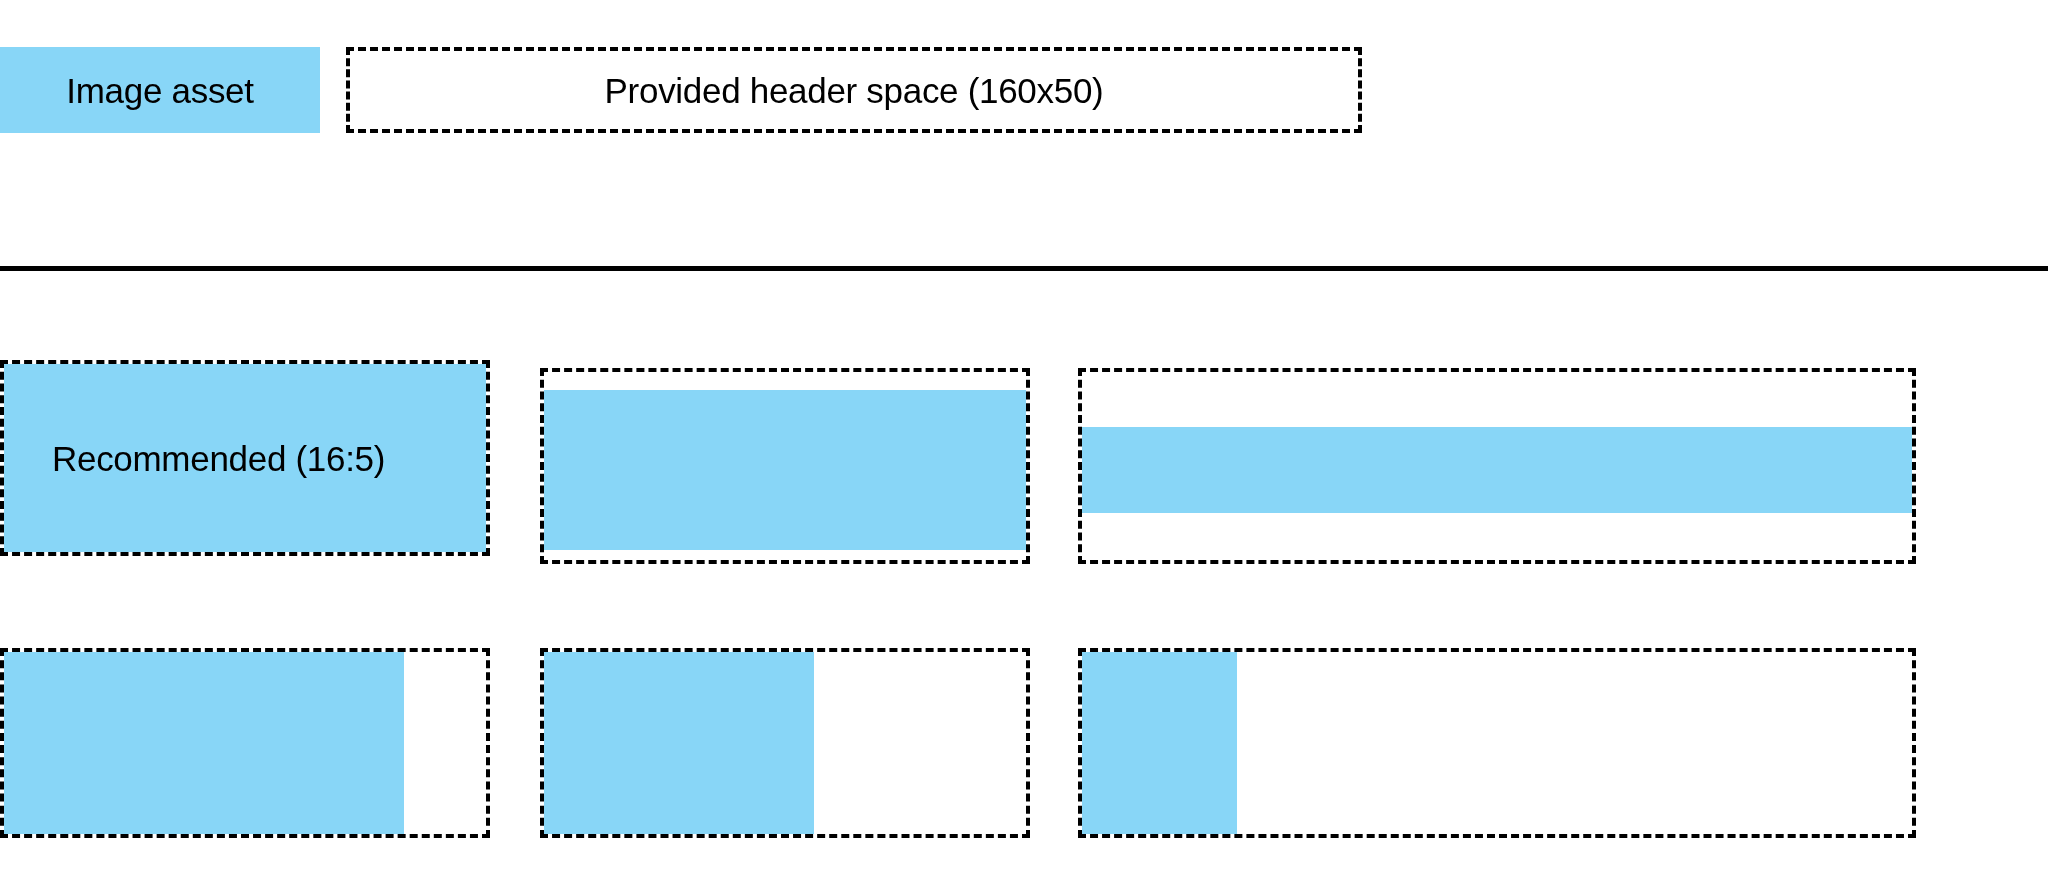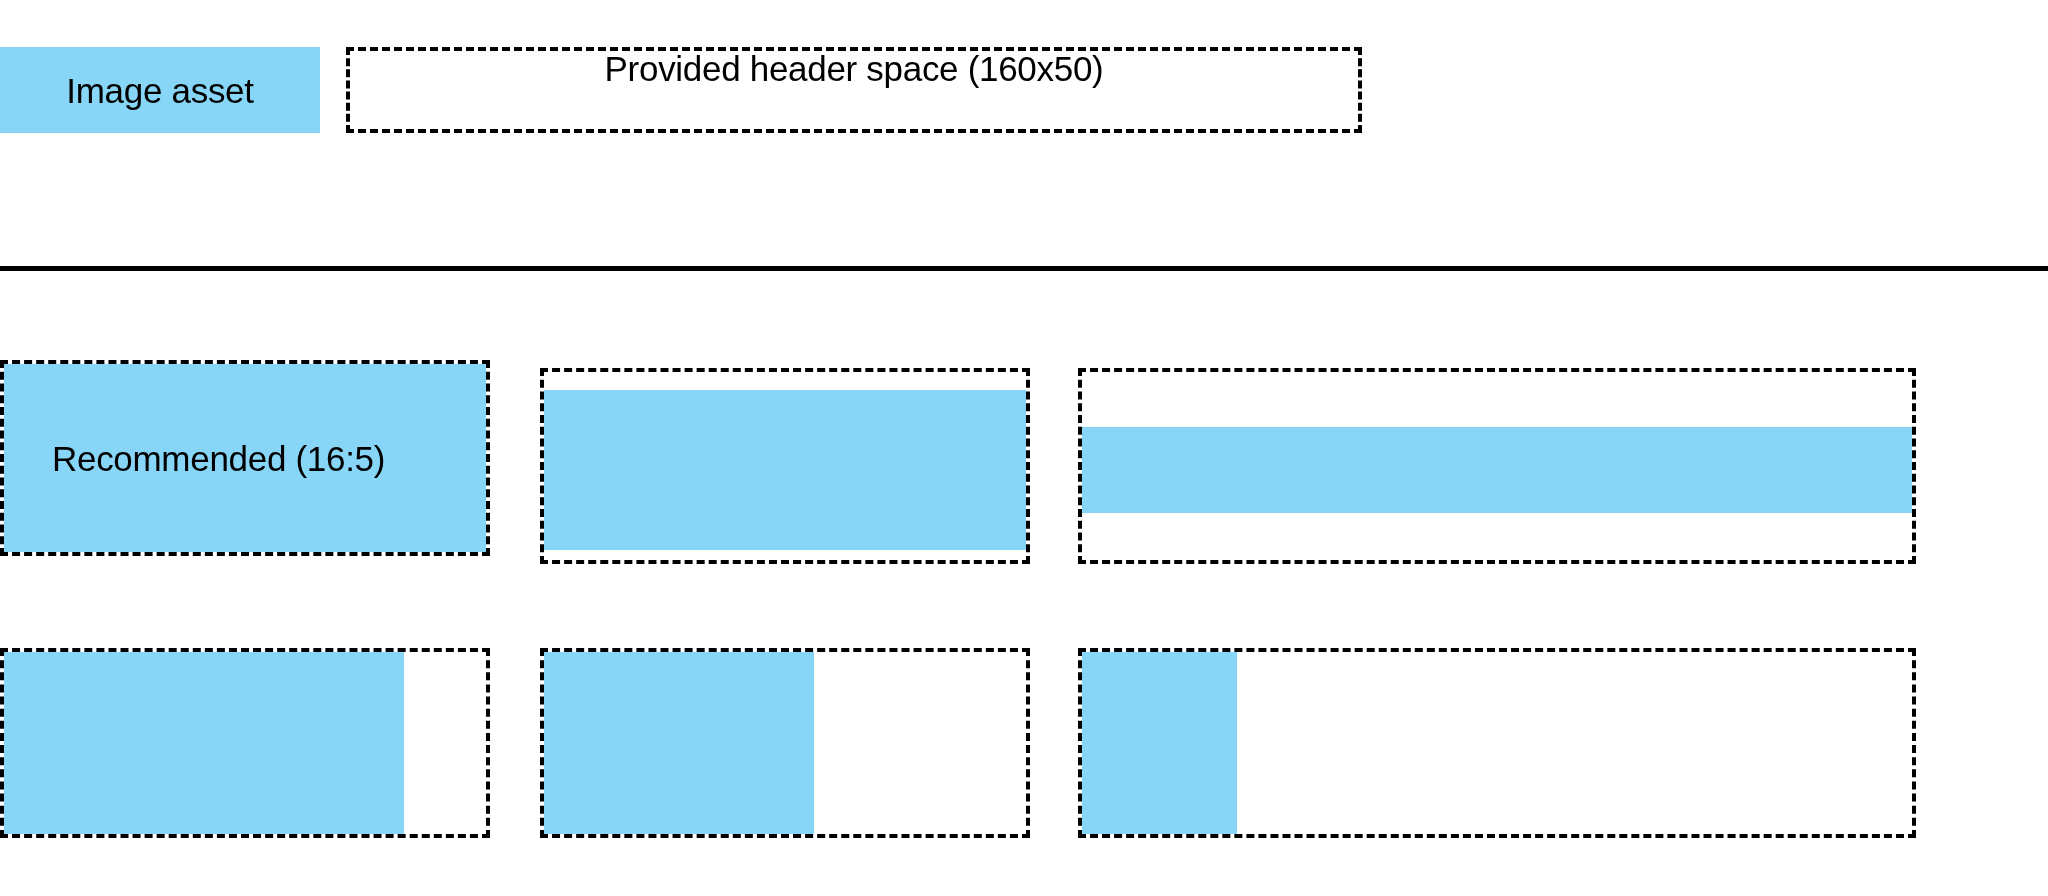--- a/index.html
+++ b/index.html
@@ -46,20 +46,21 @@
 
   .legend-outline {
     position: absolute;
     left: 346px;
     top: 47px;
     width: 1016px;
     height: 86px;
     box-sizing: border-box;
     border: 4px dashed #000000;
     display: flex;
+    align-items: center;
     justify-content: center;
     background: #ffffff;
   }
   .legend-outline-label {
     font-size: 35px;
     line-height: 1;
     letter-spacing: -0.3px;
     color: #000000;
     white-space: nowrap;
   }

